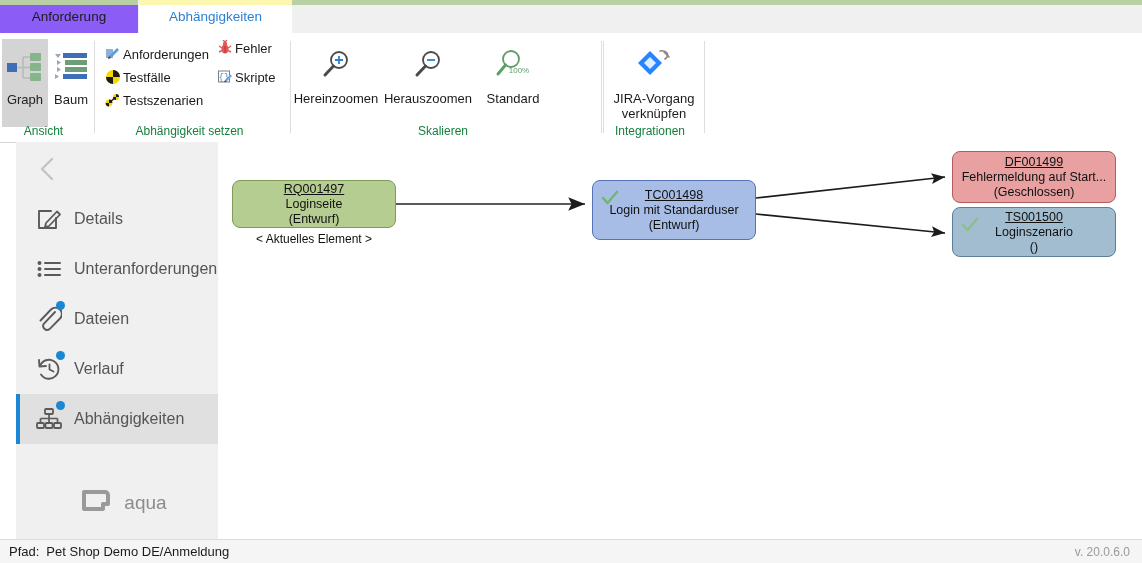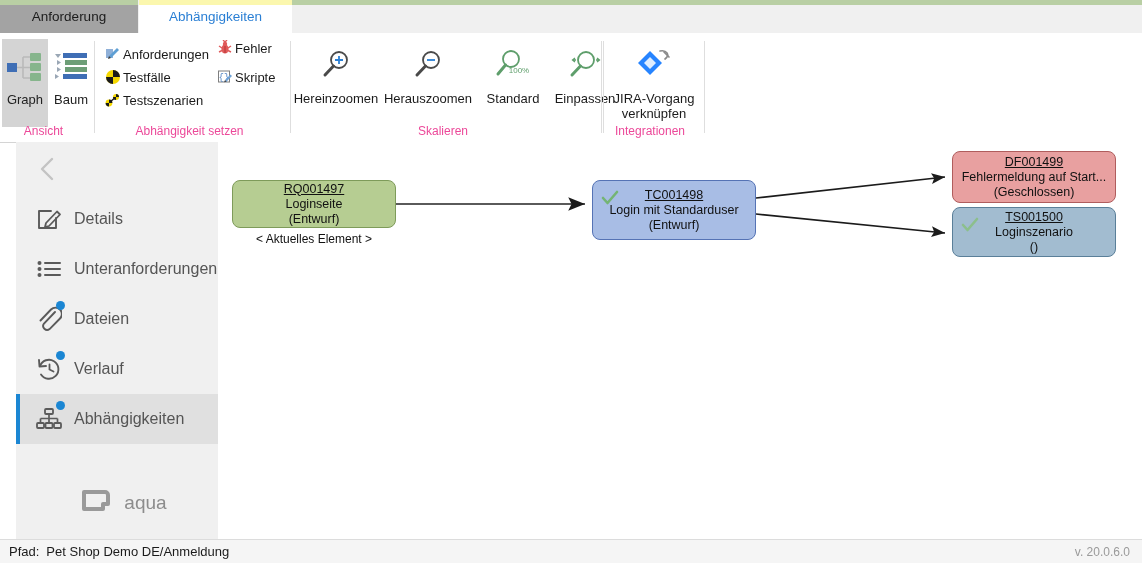--- a/index.html
+++ b/index.html
@@ -42,21 +42,21 @@
     cursor: default;
     font-size: 13.5px;
   }
   .tab .accent {
     position: absolute;
     left: 0; top: 0;
     width: 100%; height: 5px;
   }
   .tab-req {
     left: 0; width: 138px;
-    background: #a3a3a3;
+    background: #8b5cf6;
     color: #1b1b1b;
   }
   .tab-req .accent { background: #b9cfa4; }
   .tab-dep {
     left: 139px; width: 153px;
     background: #ffffff;
     color: #2a7fd4;
   }
   .tab-dep .accent { background: #fbf7ae; }
   .tabbar-rest {
@@ -78,21 +78,21 @@
     position: absolute;
     top: 0;
     height: 109px;
   }
   .rgroup-label {
     position: absolute;
     bottom: 4px;
     left: 0; right: 8px;
     text-align: center;
     font-size: 12px;
-    color: #ec4899;
+    color: #15803d;
   }
   .rgroup-sep {
     position: absolute;
     top: 8px;
     width: 1px; height: 92px;
     background: #dedede;
   }
 
   
   .g-ansicht { left: 0; width: 95px; }
@@ -451,31 +451,20 @@
       <div class="scalebtn" style="left:188px; width:66px;">
         <span class="sicon">
           <svg width="38" height="34" viewBox="0 0 38 34">
             <circle cx="17" cy="11" r="8" fill="none" stroke="#5e9e6b" stroke-width="1.8"></circle>
             <path d="M11.5 17 L4 26" stroke="#5e9e6b" stroke-width="3" stroke-linecap="round"></path>
             <text x="25" y="25" font-family="Liberation Sans, sans-serif" font-size="8" fill="#5e9e6b" text-anchor="middle">100%</text>
           </svg>
         </span>
         <span class="slabel">Standard</span>
       </div>
-      <div class="scalebtn" style="left:258px; width:70px;">
-        <span class="sicon">
-          <svg width="38" height="34" viewBox="0 0 38 34">
-            <circle cx="20" cy="12" r="8" fill="none" stroke="#5e9e6b" stroke-width="1.8"></circle>
-            <path d="M14.5 18 L6 27" stroke="#5e9e6b" stroke-width="3" stroke-linecap="round"></path>
-            <path d="M10 12 L7 12 M9 10 L6.5 12 L9 14" stroke="#5e9e6b" stroke-width="1.3" fill="none"></path>
-            <path d="M30 12 L33 12 M31 10 L33.5 12 L31 14" stroke="#5e9e6b" stroke-width="1.3" fill="none"></path>
-          </svg>
-        </span>
-        <span class="slabel">Einpassen</span>
-      </div>
       <div class="rgroup-label">Skalieren</div>
       <div class="rgroup-sep" style="right:0;"></div>
     </div>
 
     <div class="rgroup g-int">
       <div class="scalebtn" style="left:0px; width:102px;">
         <span class="sicon">
           <svg width="40" height="34" viewBox="0 0 40 34">
             <path d="M16 3 L28 15 L16 27 L4 15 Z" fill="#2684ff"></path>
             <path d="M16 9 L22 15 L16 21 L10 15 Z" fill="#ffffff" opacity="0.85"></path>

